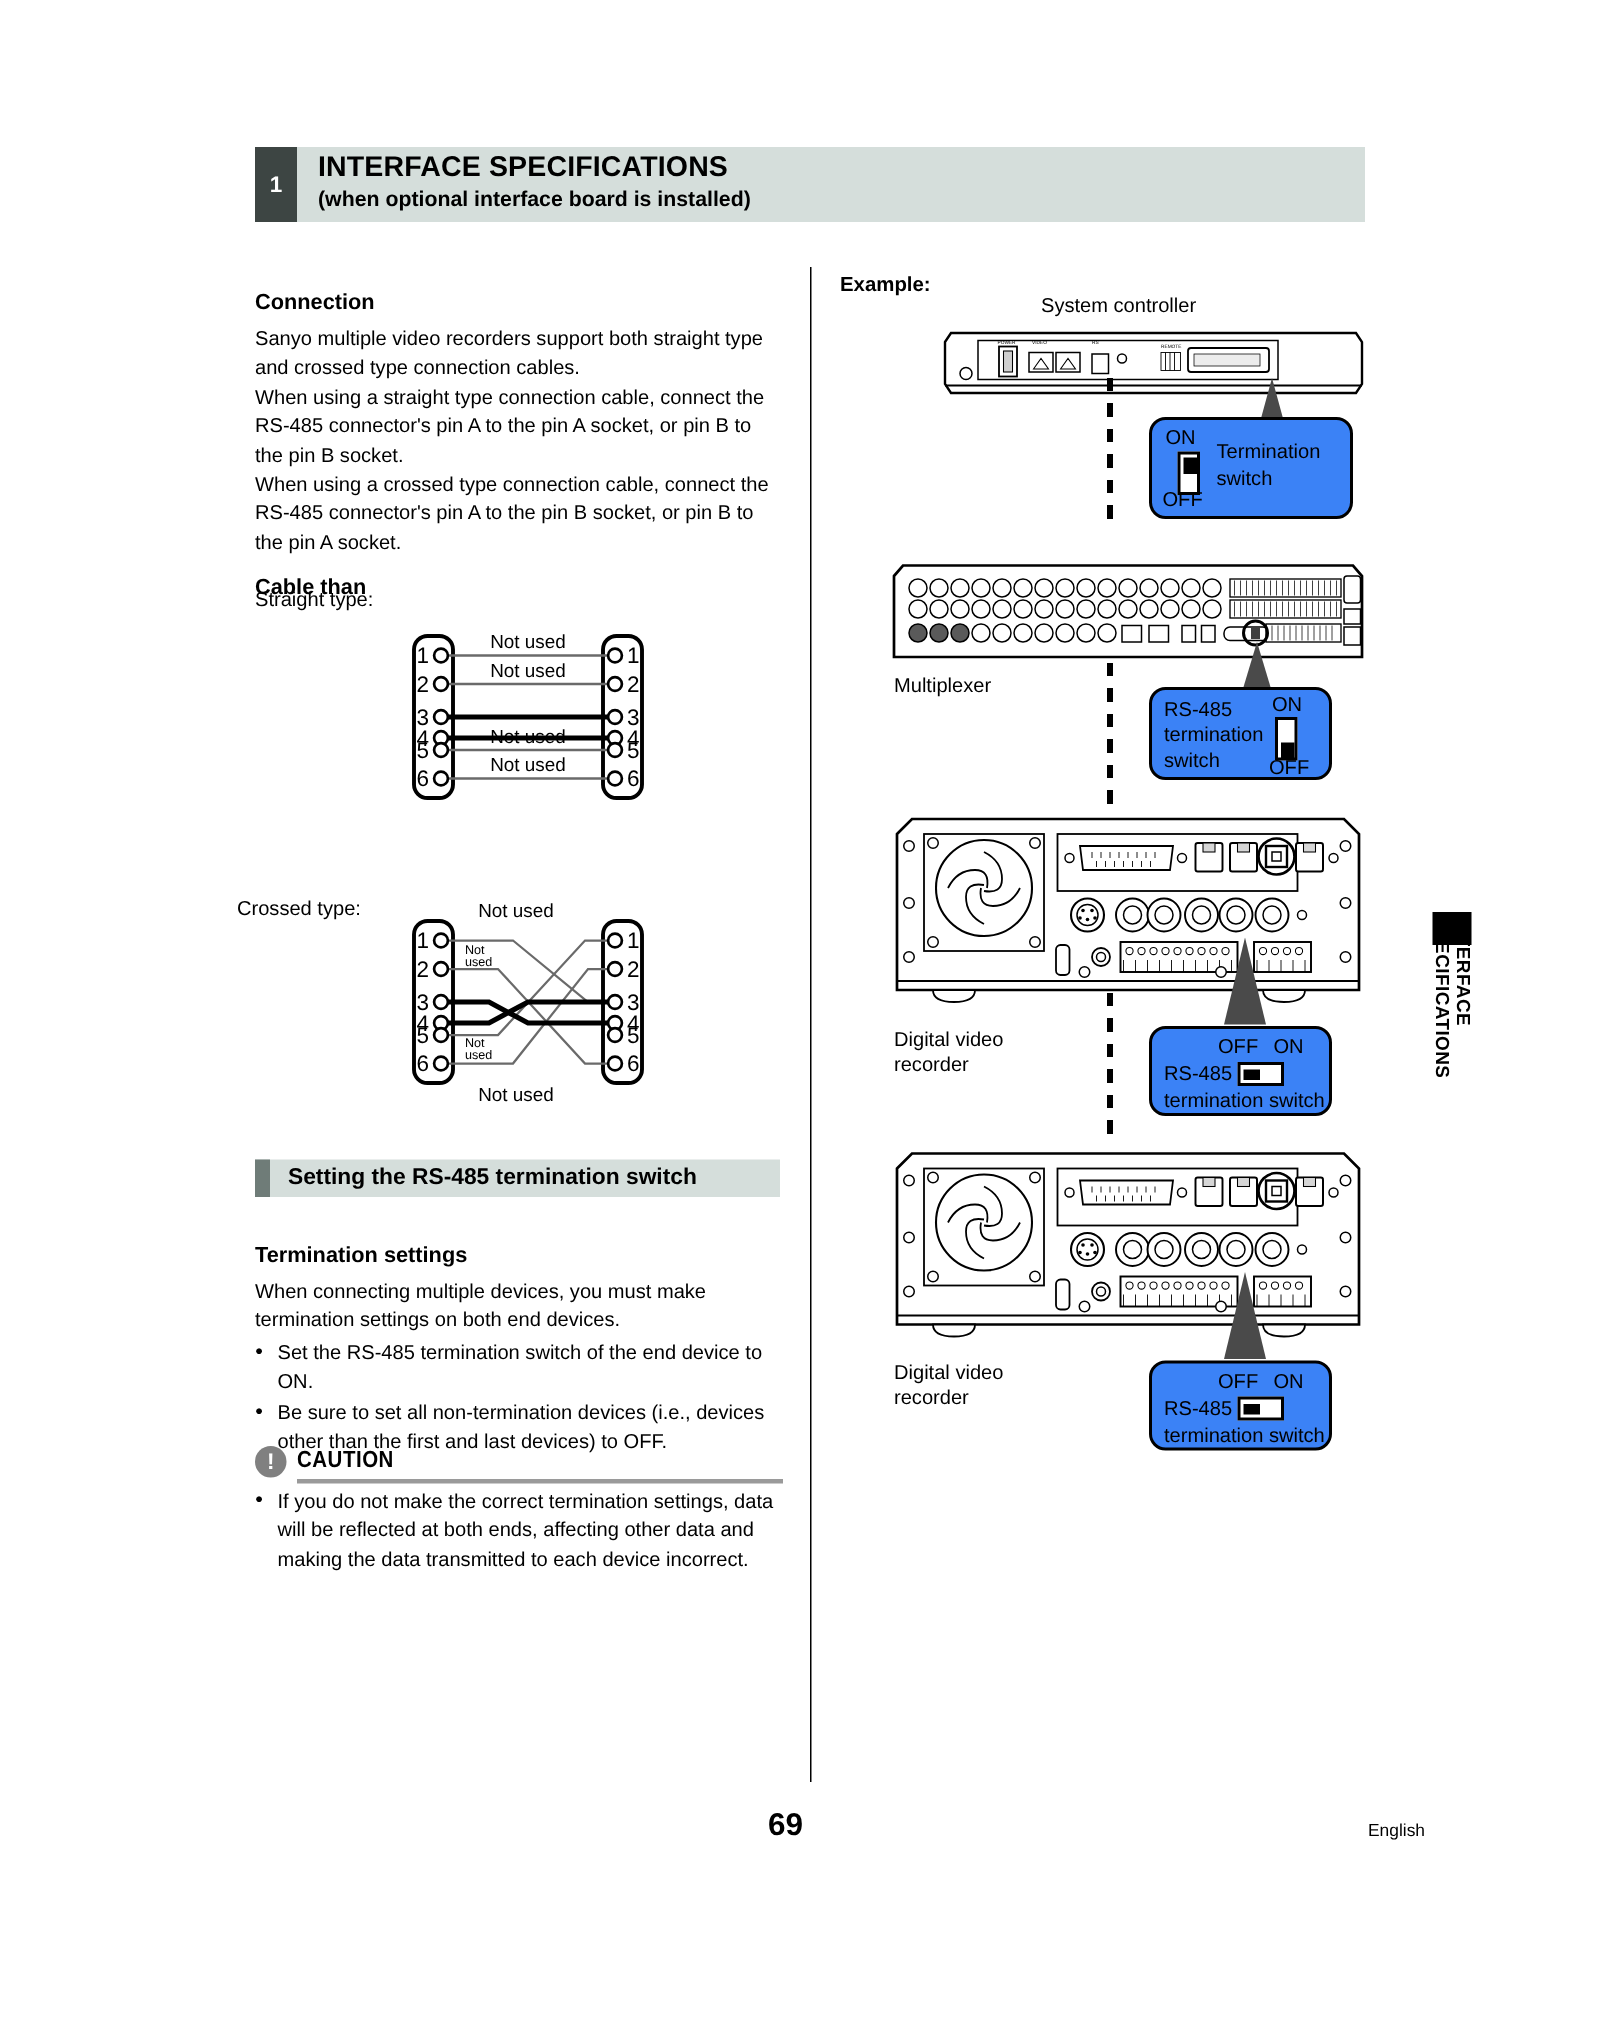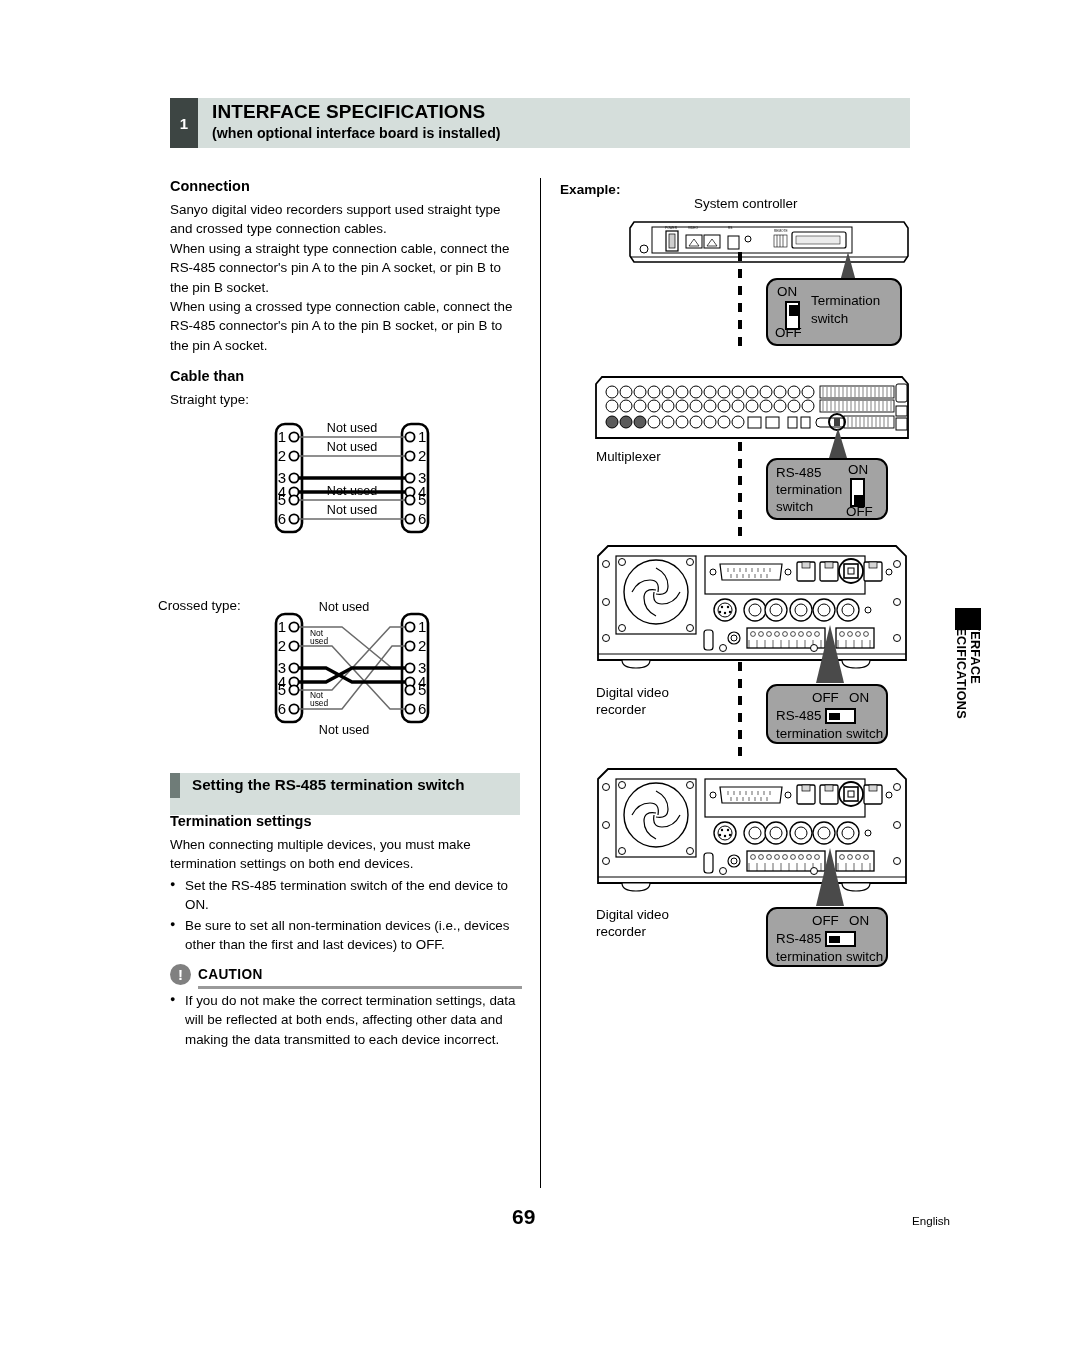--- a/index.html
+++ b/index.html
@@ -19,24 +19,24 @@
   .hdr-band { position:absolute; left:28px; top:0; right:0; height:50px; background:#d5dedb; }
   .hdr-num  { position:absolute; left:0; top:0; width:28px; height:50px; background:#3d4543;
               color:#fff; font-size:15px; font-weight:bold; display:flex;
               align-items:center; justify-content:center; }
   .hdr-t1 { position:absolute; left:42px; top:3px; font-size:19px; font-weight:bold;
             letter-spacing:.1px; }
   .hdr-t2 { position:absolute; left:42px; top:27px; font-size:14.2px; font-weight:bold; }
 
   
   .lcol { position:absolute; left:170px; top:178px; width:350px; }
-  .h-sub { font-size:14.5px; font-weight:bold; margin:0 0 6px 0; }
+  .h-sub { font-size:14.5px; font-weight:bold; margin:16px 0 6px 0; }
   .body-t { font-size:13.4px; line-height:19.4px; margin:0; }
 
-  .sect-bar { position:absolute; left:170px; top:773px; width:350px; height:42px;
+  .sect-bar { position:absolute; left:170px; top:773px; width:350px; height:25px;
               background:#d5dedb; }
   .sect-bar .tick { position:absolute; left:0; top:0; width:10px; height:25px; background:#6f7c78; }
   .sect-bar .lbl { position:absolute; left:22px; top:3px; font-size:15.2px; font-weight:bold; }
 
   
   .caution { position:absolute; left:170px; top:963px; width:352px; }
   .c-head { position:relative; height:26px; }
   .c-circ { position:absolute; left:0; top:1px; width:21px; height:21px; border-radius:50%;
             background:#808080; color:#fff; font-weight:bold; font-size:15px;
             display:flex; align-items:center; justify-content:center; }
@@ -46,21 +46,21 @@
   .c-rule { position:absolute; left:28px; top:23px; right:0; height:3px; background:#9a9a9a; }
   .c-body { margin-top:9px; }
 
   ul.bul { list-style:none; margin:2px 0 0 0; padding:0; }
   ul.bul li { position:relative; padding-left:15px; font-size:13.4px; line-height:19.4px;
               margin-bottom:1px; }
   ul.bul li:before { content:"\25CF"; position:absolute; left:0; top:-1px; font-size:9px; }
   .ex-lbl { font-size:13.6px; font-weight:bold; }
   .dev-lbl { position:absolute; font-size:13.4px; line-height:17px; }
 
-  .callout { position:absolute; background:#a3a3a3; border:2.4px solid #000; border-radius:11px; }
+  .callout { position:absolute; background:#3b82f6; border:2.4px solid #000; border-radius:11px; }
   .co-txt { position:absolute; font-size:13.4px; line-height:17px; white-space:nowrap; }
 
   
   .sw-v { position:absolute; width:15px; height:29px; border:2px solid #000; background:#fff; }
   .sw-v i { position:absolute; left:1.5px; width:9px; height:11px; background:#000; display:block; }
   .sw-h { position:absolute; width:31px; height:16px; border:2px solid #000; background:#fff; }
   .sw-h i { position:absolute; top:2.5px; width:11px; height:7px; background:#000; display:block; }
 
   .dash { position:absolute; width:4px; background:repeating-linear-gradient(
            to bottom,#000 0,#000 9px,transparent 9px,transparent 17px); }
@@ -90,21 +90,21 @@
     <div class="hdr-band"></div>
     <div class="hdr-num">1</div>
     <div class="hdr-t1">INTERFACE SPECIFICATIONS</div>
     <div class="hdr-t2">(when optional interface board is installed)</div>
   </div>
 
   <div class="vrule"></div>
 
   <div class="lcol">
     <div class="h-sub">Connection</div>
-    <p class="body-t">Sanyo digital video recorders support used straight type and crossed type connection cables.</p>
+    <p class="body-t">Sanyo multiple video recorders support both straight type and crossed type connection cables.</p>
     <p class="body-t">When using a straight type connection cable, connect the RS-485 connector's pin A to the pin A socket, or pin B to the pin B socket.</p>
     <p class="body-t">When using a crossed type connection cable, connect the RS-485 connector's pin A to the pin B socket, or pin B to the pin A socket.</p>
   </div>
 
   <div style="position:absolute;left:170px;top:368px;">
     <div class="h-sub">Cable than</div>
   </div>
   <div style="position:absolute;left:170px;top:392px;font-size:13.4px;">Straight type:</div>
 
   <svg width="160" height="120" viewBox="0 0 160 120" style="position:absolute;left:272px;top:418px;">

